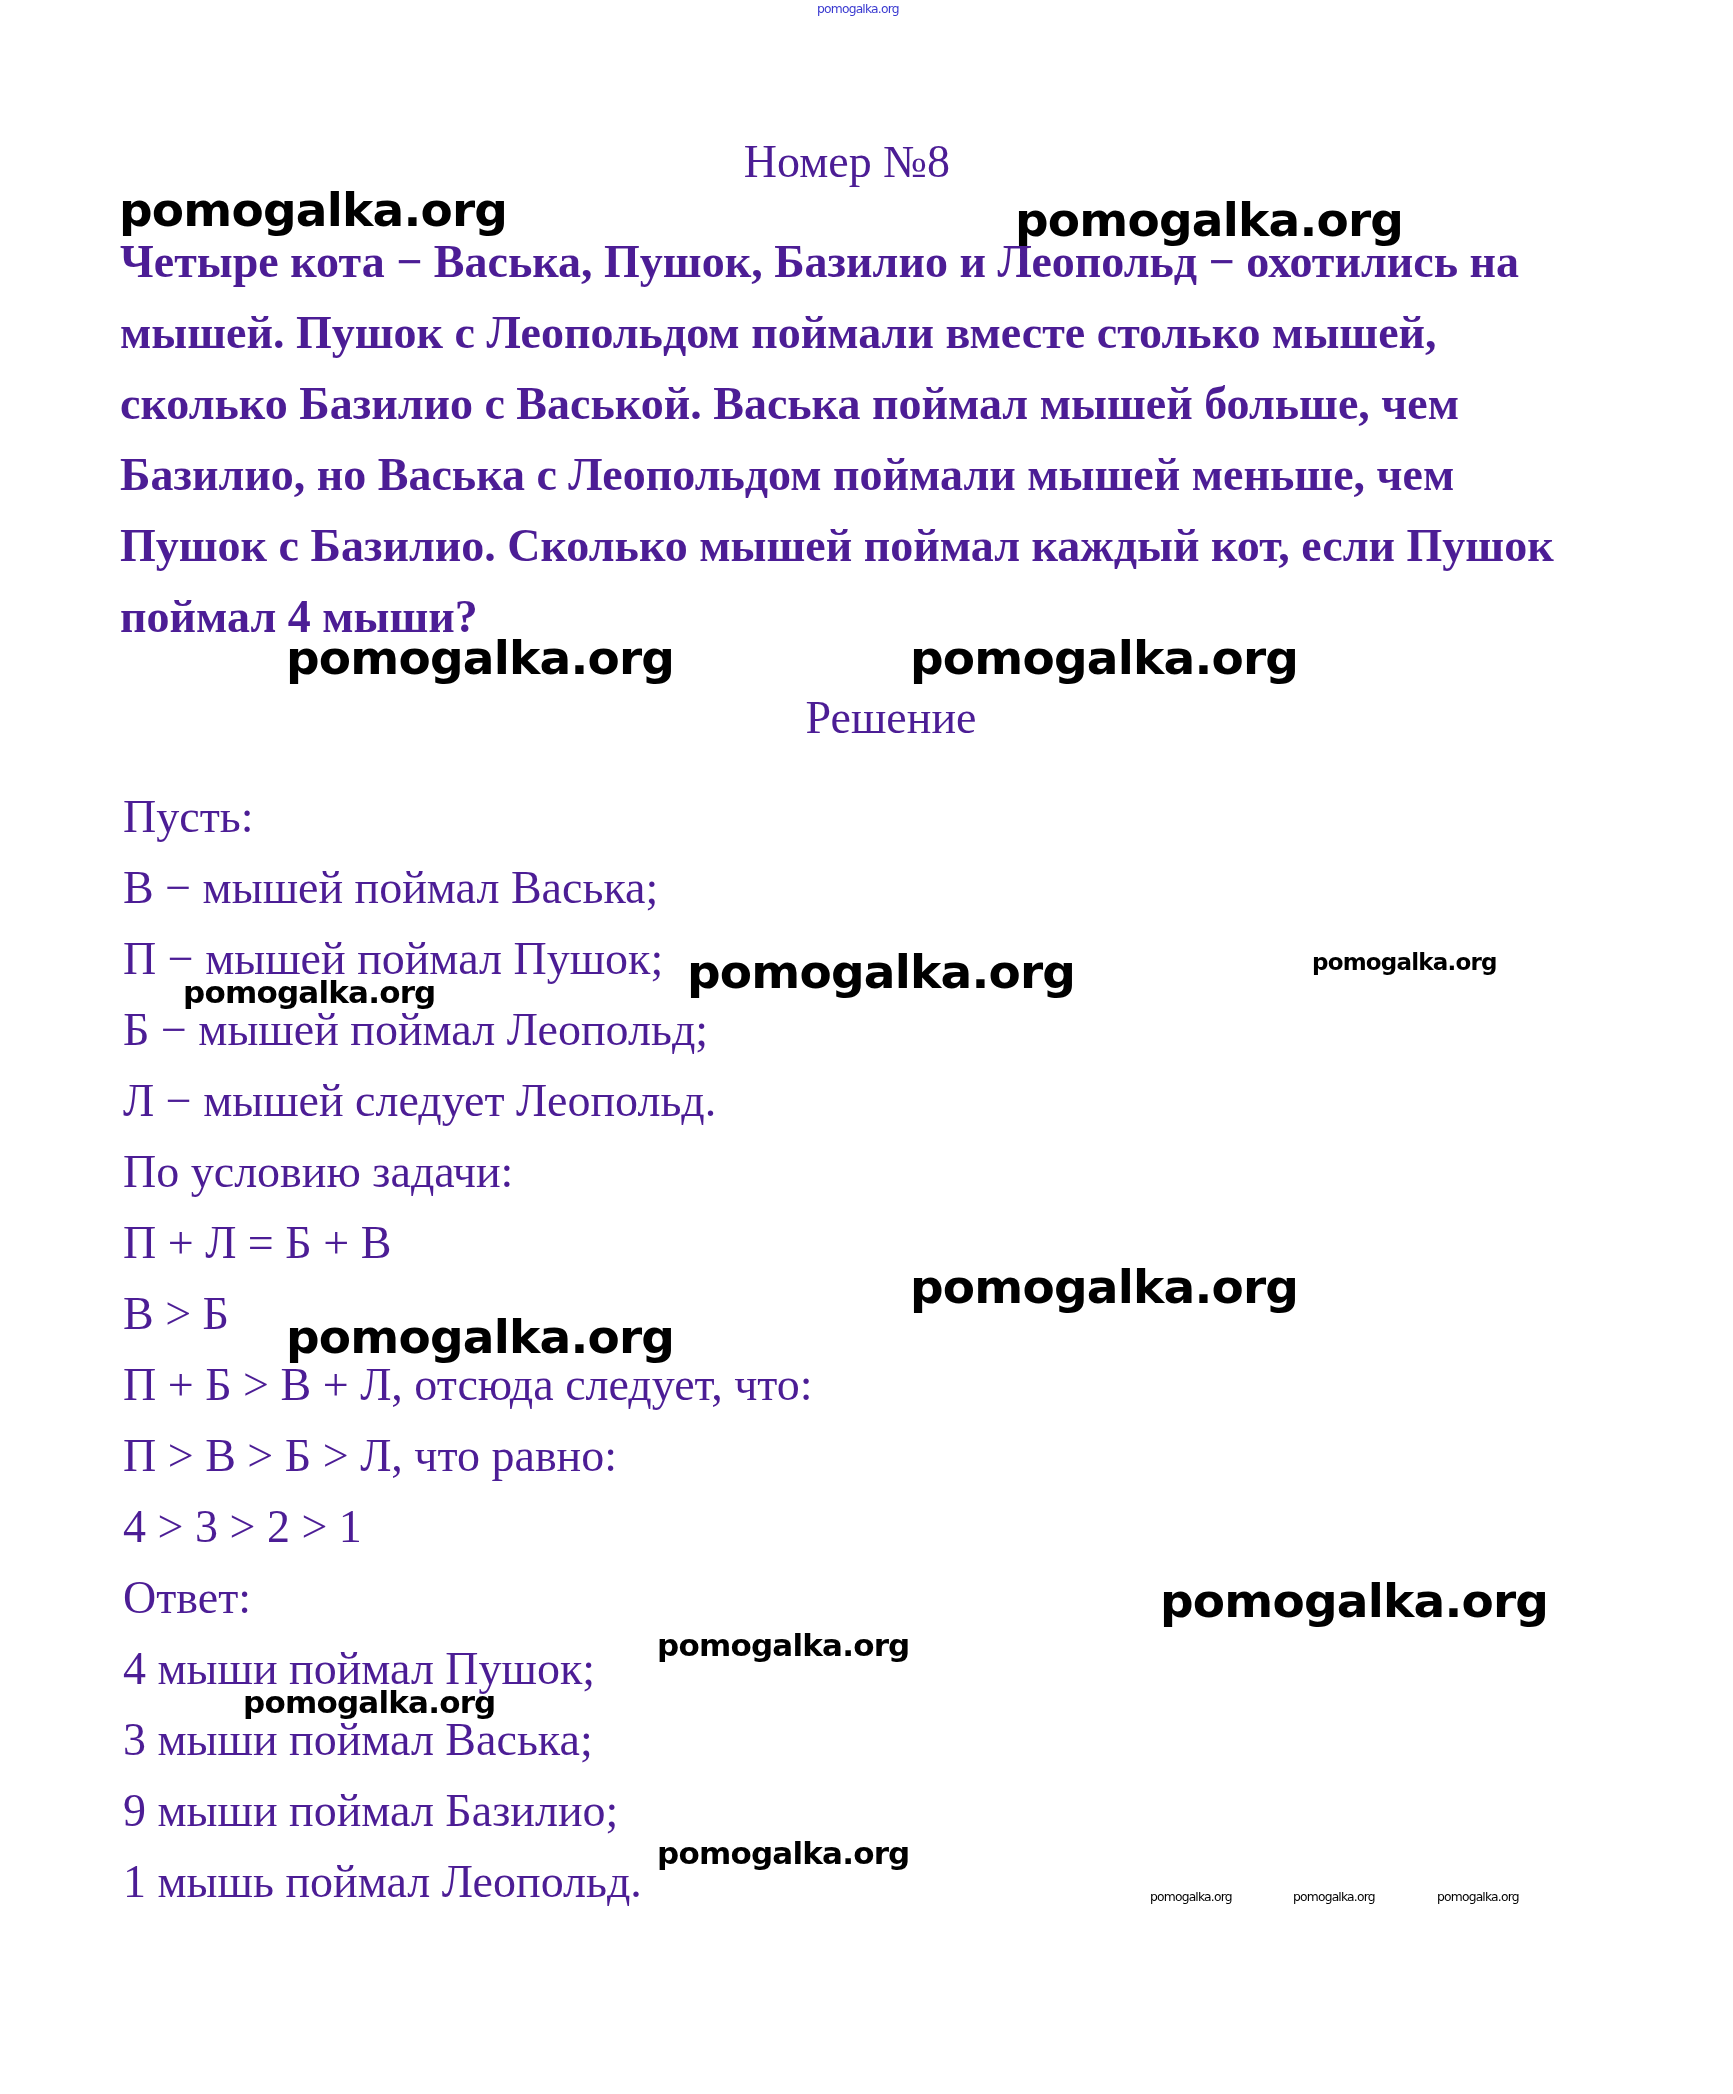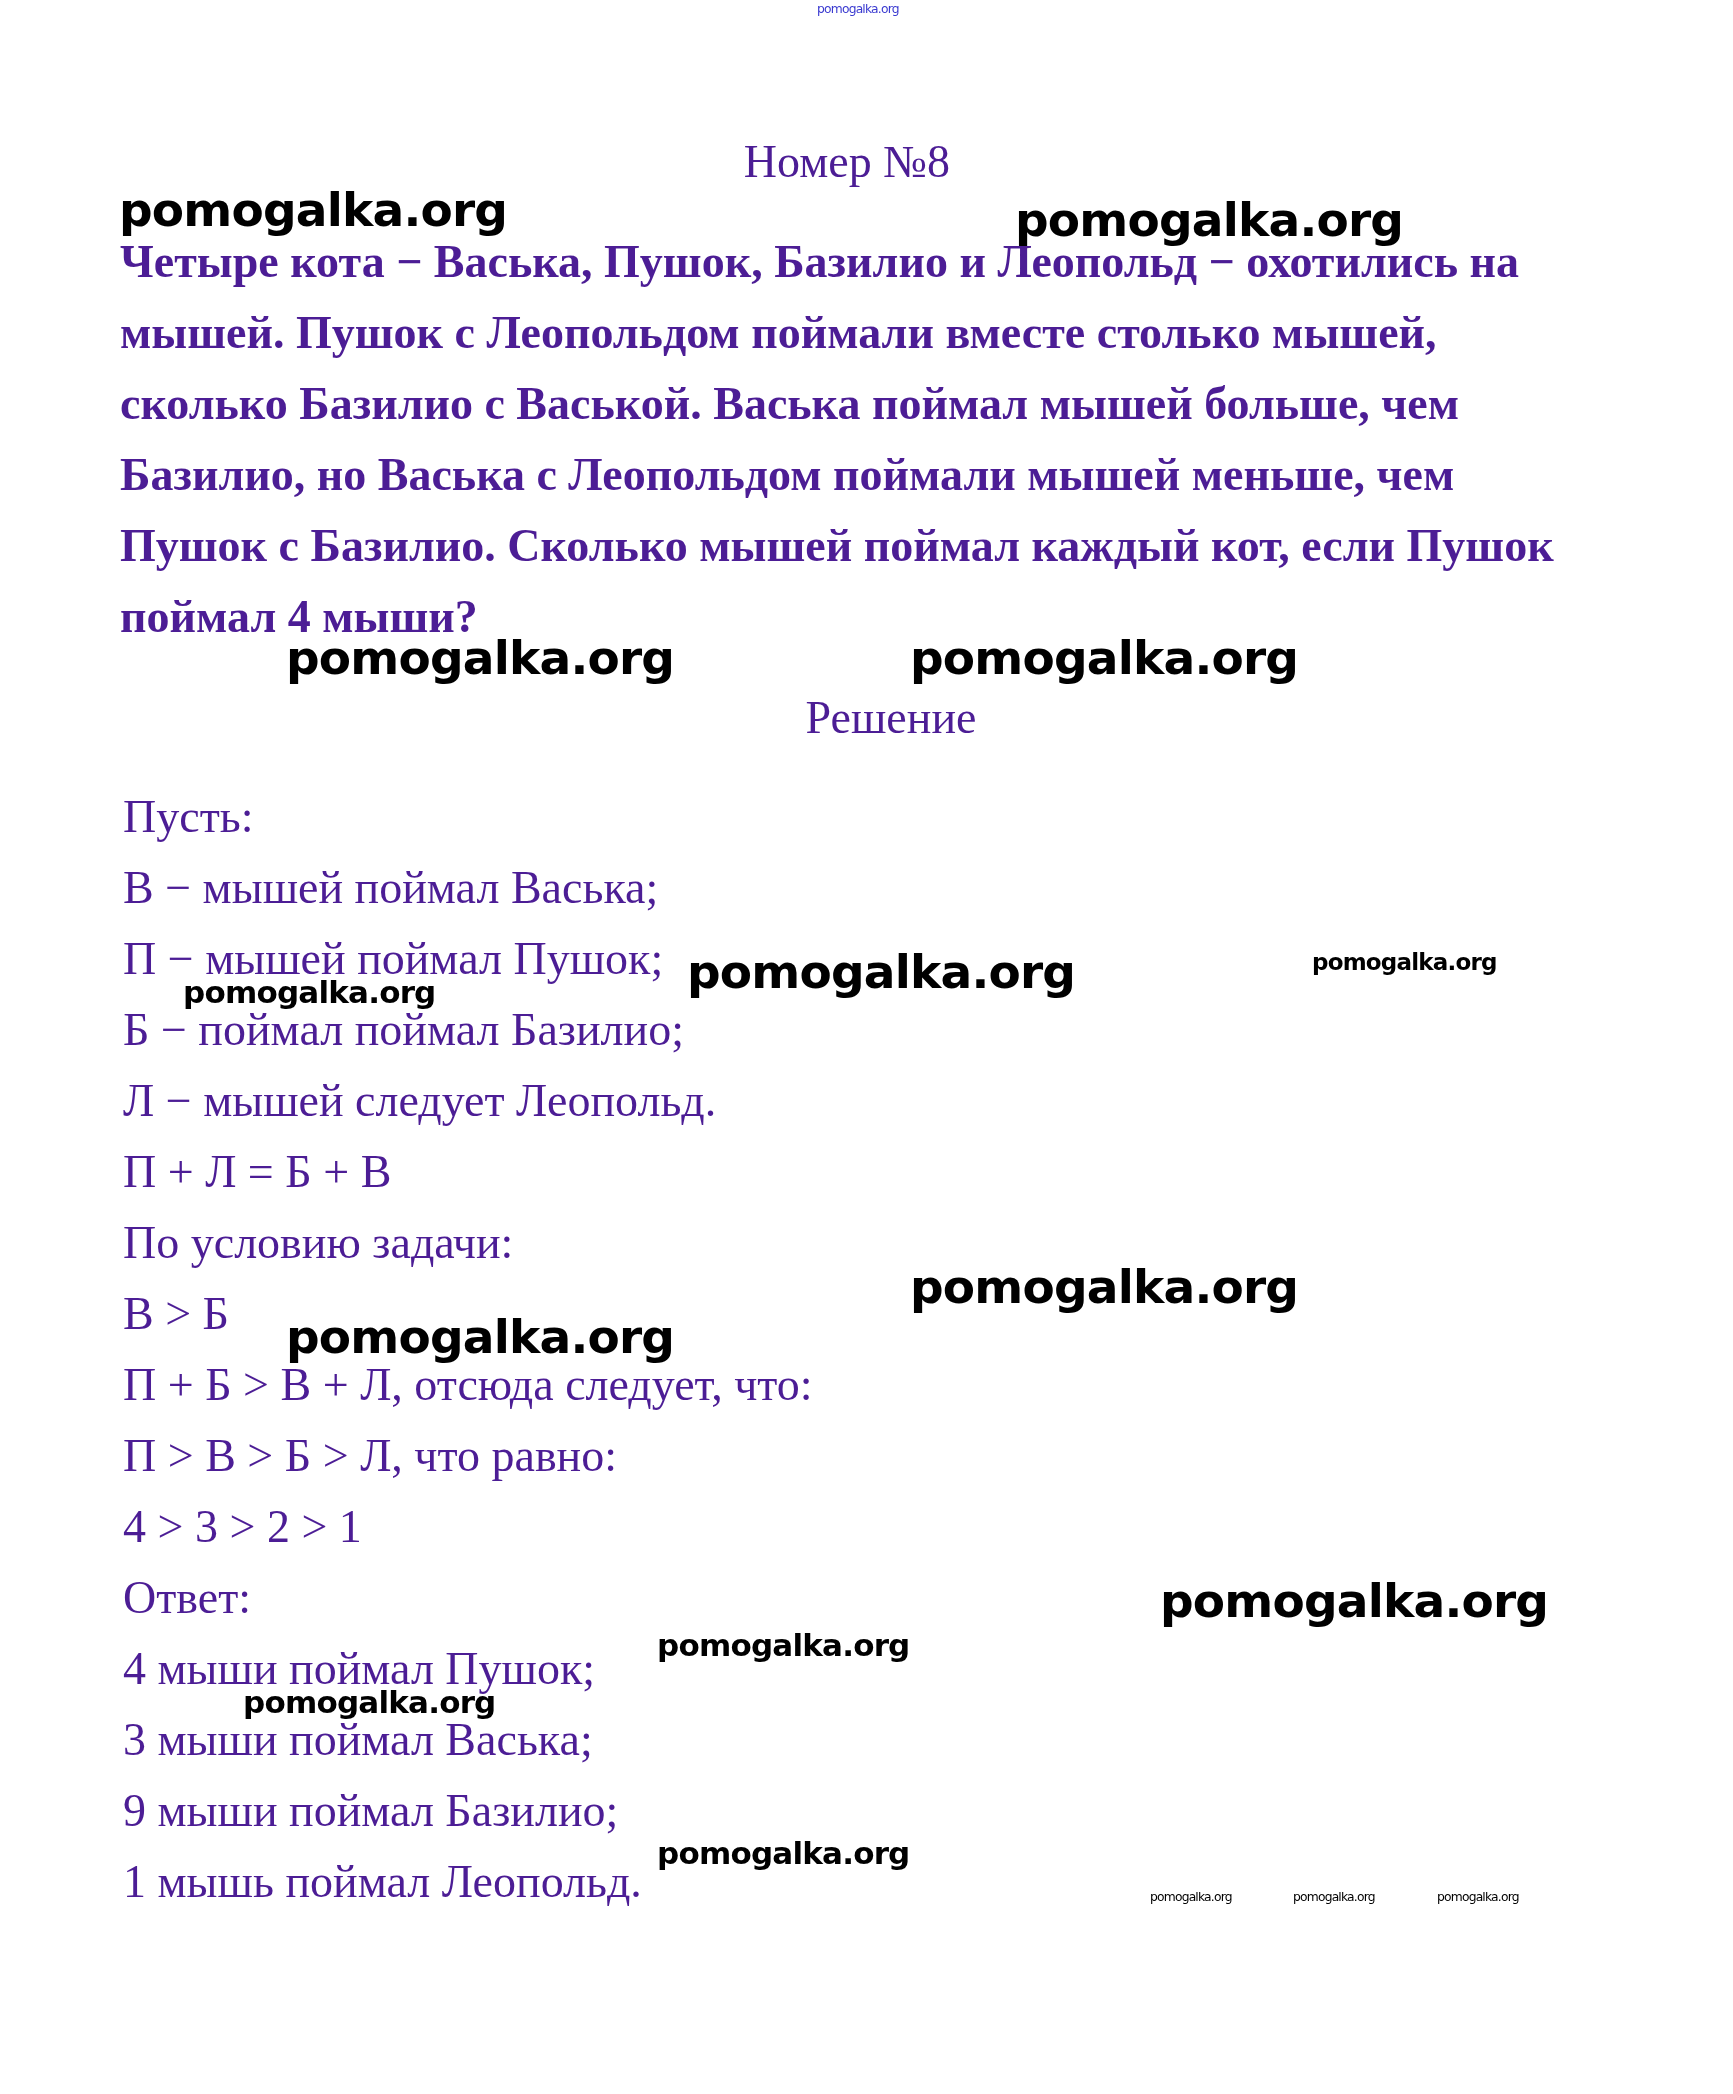--- a/index.html
+++ b/index.html
@@ -33,24 +33,24 @@
   <p>Пушок с Базилио. Сколько мышей поймал каждый кот, если Пушок</p>
   <p>поймал 4 мыши?</p>
 </div>
 
 <div class="sol-title serif">Решение</div>
 
 <div class="lines serif">
   <div>Пусть:</div>
   <div>В − мышей поймал Васька;</div>
   <div>П − мышей поймал Пушок;</div>
-  <div>Б − поймал поймал Базилио;</div>
+  <div>Б − мышей поймал Леопольд;</div>
   <div>Л − мышей следует Леопольд.</div>
+  <div>По условию задачи:</div>
   <div>П + Л = Б + В</div>
-  <div>По условию задачи:</div>
   <div>В &gt; Б</div>
   <div>П + Б &gt; В + Л, отсюда следует, что:</div>
   <div>П &gt; В &gt; Б &gt; Л, что равно:</div>
   <div>4 &gt; 3 &gt; 2 &gt; 1</div>
   <div>Ответ:</div>
   <div>4 мыши поймал Пушок;</div>
   <div>3 мыши поймал Васька;</div>
   <div>9 мыши поймал Базилио;</div>
   <div>1 мышь поймал Леопольд.</div>
 </div>

